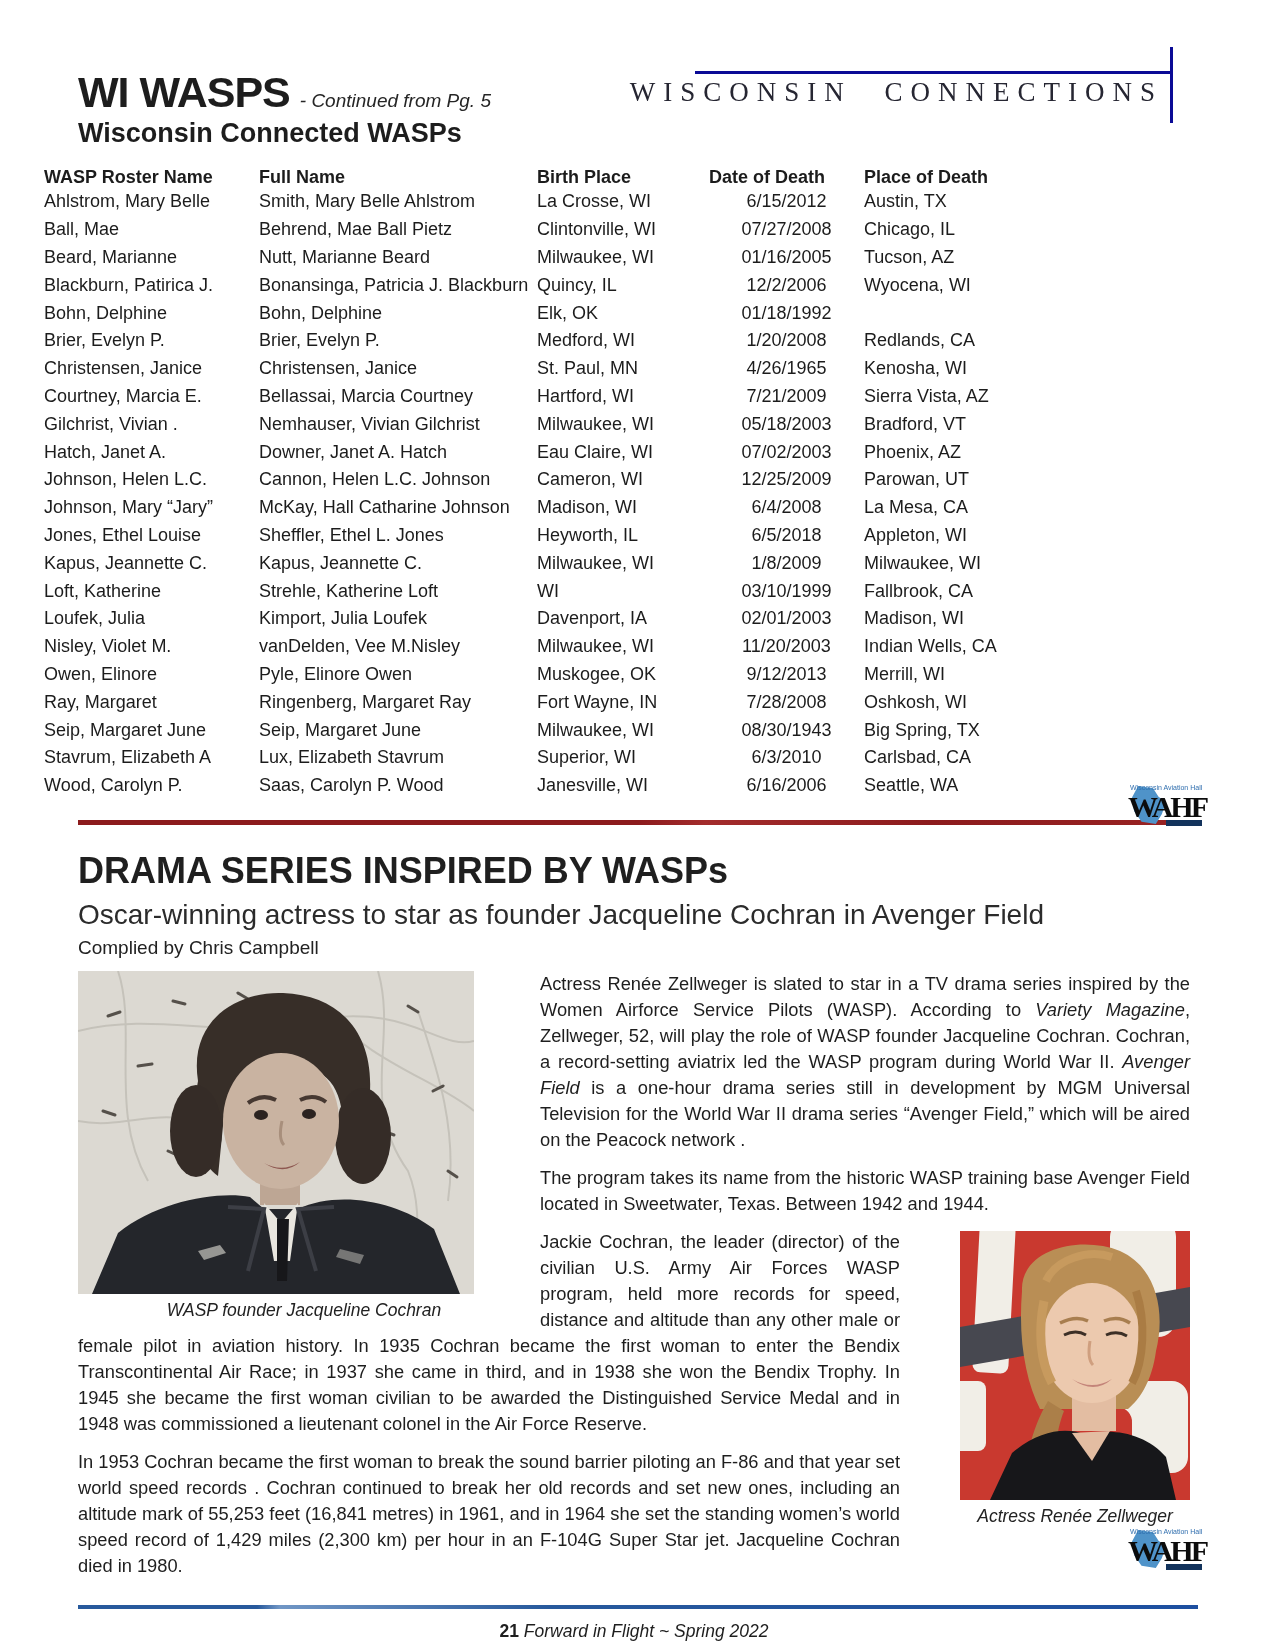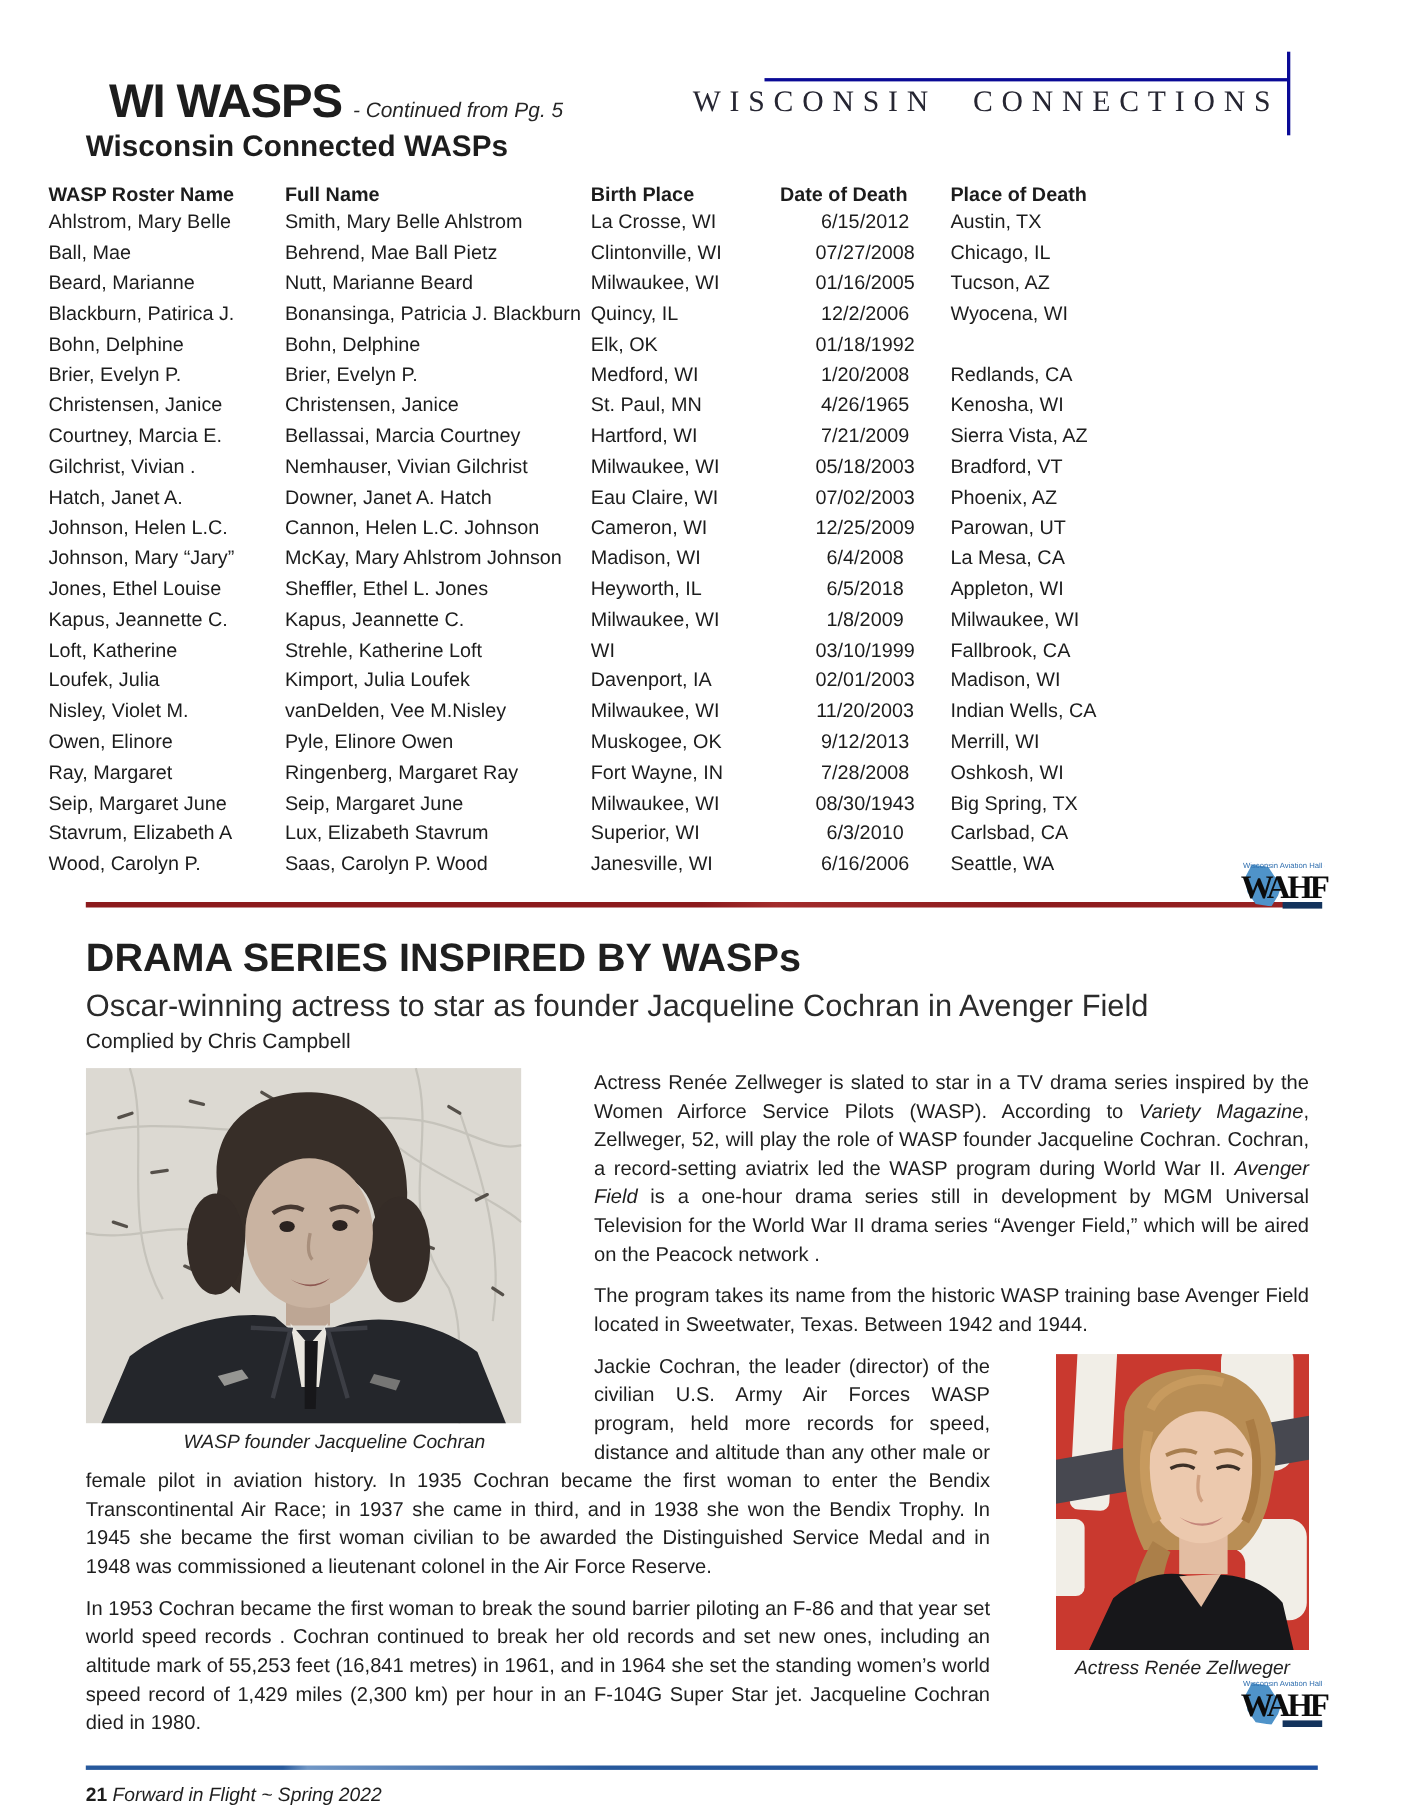--- a/index.html
+++ b/index.html
@@ -15,21 +15,21 @@
   
   .top-header{position:relative;height:160px;}
   .masthead-rule{position:absolute;left:695px;right:105px;top:71px;height:3px;background:#0a0a96;}
   .masthead-tick{position:absolute;right:102px;top:47px;width:3px;height:76px;background:#0a0a96;}
   .masthead{
     position:absolute;right:112px;top:77px;
     font-family:"Liberation Serif","DejaVu Serif",serif;
     font-size:27px;letter-spacing:8px;word-spacing:18px;color:#262632;
     white-space:nowrap;
   }
-  .title-row{position:absolute;left:78px;top:68px;white-space:nowrap;margin-left:21px;}
+  .title-row{position:absolute;left:78px;top:68px;white-space:nowrap;}
   .wi-wasps{font-size:43px;font-weight:bold;letter-spacing:-1px;color:#1d1d1d;}
   .continued{font-size:19px;font-style:italic;color:#262626;margin-left:10px;}
   .connected-sub{position:absolute;left:78px;top:118px;font-size:27px;font-weight:bold;color:#1d1d1d;}
   
   table.roster{
     border-collapse:collapse;table-layout:fixed;
     margin-left:44px;width:1120px;font-size:18px;
   }
   table.roster th{font-weight:bold;text-align:left;padding:0;height:28px;vertical-align:bottom;}
   table.roster td{padding:0;height:27.8px;vertical-align:middle;white-space:nowrap;overflow:hidden;}
@@ -79,21 +79,21 @@
     font-size:17.5px;font-style:italic;color:#222;text-align:center;
     line-height:20px;margin-top:6px;white-space:nowrap;
   }
   .photo-frame{display:block;}
   .clear{clear:both;}
   
   .rule-blue{
     margin:14px 77px 0 78px;height:4px;
     background:linear-gradient(90deg,#27599c 0%,#27599c 16%,#7096c5 18%,#27599c 42%,#1d4fa0 100%);
   }
-  .footer-line{margin:12px 85px 0 78px;text-align:left;font-size:17.5px;color:#1e1e1e;}
+  .footer-line{margin:12px 85px 0 78px;text-align:center;font-size:17.5px;color:#1e1e1e;}
   .footer-line .pageno{font-weight:bold;font-style:normal;}
   .footer-line .pub{font-style:italic;}
 </style>
 </head>
 <body>
 
 <div class="page">
 
   <div class="top-header">
     <div class="masthead-rule"></div>
@@ -195,21 +195,21 @@
         </tr>
         <tr>
           <td class="c-roster">Johnson, Helen L.C.</td>
           <td>Cannon, Helen L.C. Johnson</td>
           <td>Cameron, WI</td>
           <td class="c-date">12/25/2009</td>
           <td>Parowan, UT</td>
         </tr>
         <tr>
           <td class="c-roster">Johnson, Mary “Jary”</td>
-          <td>McKay, Mary Ahlstrom Johnson</td>
+          <td>McKay, Hall Catharine Johnson</td>
           <td>Madison, WI</td>
           <td class="c-date">6/4/2008</td>
           <td>La Mesa, CA</td>
         </tr>
         <tr>
           <td class="c-roster">Jones, Ethel Louise</td>
           <td>Sheffler, Ethel L. Jones</td>
           <td>Heyworth, IL</td>
           <td class="c-date">6/5/2018</td>
           <td>Appleton, WI</td>

